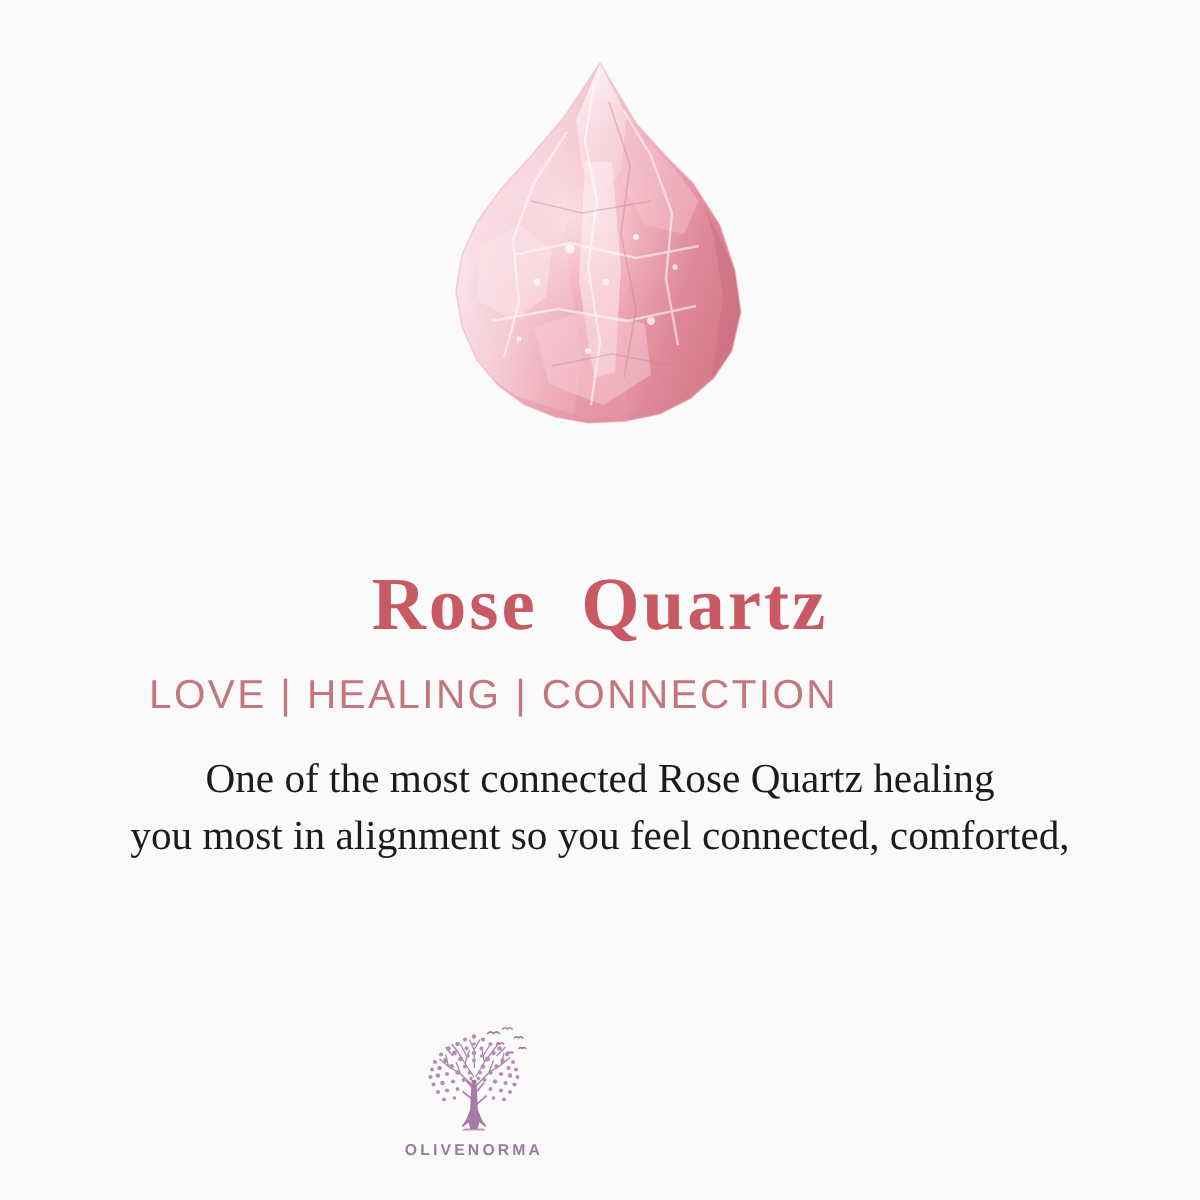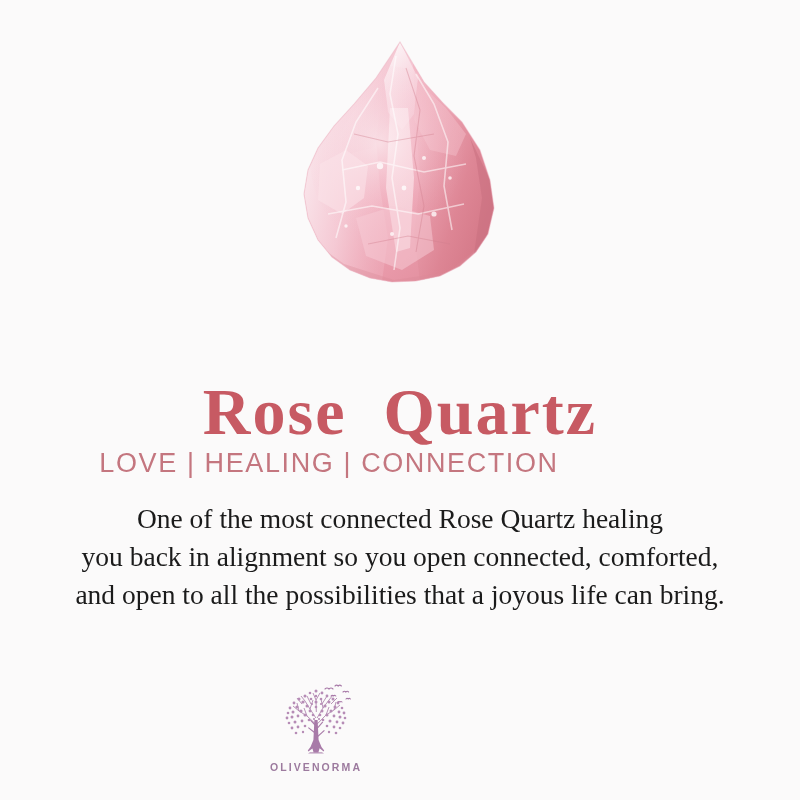--- a/index.html
+++ b/index.html
@@ -42,21 +42,21 @@
 
   
   #title {
     position: absolute;
     left: 0;
     top: 336px;
     width: 800px;
     text-align: center;
     font-family: "Liberation Serif", "DejaVu Serif", serif;
     font-weight: 700;
-    font-size: 66px;
+    font-size: 50px;
     line-height: 64px;
     letter-spacing: 2px;
     color: #c75a63;
     white-space: pre;
   }
 
   
   #subtitle {
     position: absolute;
     left: 0;
@@ -234,22 +234,21 @@
                L50 88 L70 66 L92 40 Z" fill="none" stroke="#eeb6c3" stroke-width="1.1" opacity="0.5"></path>
     </svg>
   </div>
 
   <h1 id="title">Rose  Quartz</h1>
 
   <div id="subtitle">LOVE | HEALING | CONNECTION</div>
 
   <div id="body-text">
     <span class="line">One of the most connected Rose Quartz healing</span>
-    <span class="line">you back in alignment so you open connected, comforted,</span>
-    <span class="line">and open to all the possibilities that a joyous life can bring.</span>
+    <span class="line">you most in alignment so you feel connected, comforted,</span>
   </div>
 
   <div id="logo">
     <svg id="logo-tree" viewBox="0 0 78 74" aria-hidden="true">
       <g fill="#a87aa8">
 
         <path d="M37.4 36 L40.6 36 L41.6 56 L44.5 63 L47.2 66.5 L46.6 67.4
                  L42.6 64.2 L41.4 68.6 L36.6 68.6 L35.4 64.4 L31.4 67.4
                  L30.8 66.5 L33.6 62.8 L36.4 56 Z"></path>
         <path d="M38.2 42 L33 36.5 L33.8 35.8 L38.6 40.4 Z"></path>

